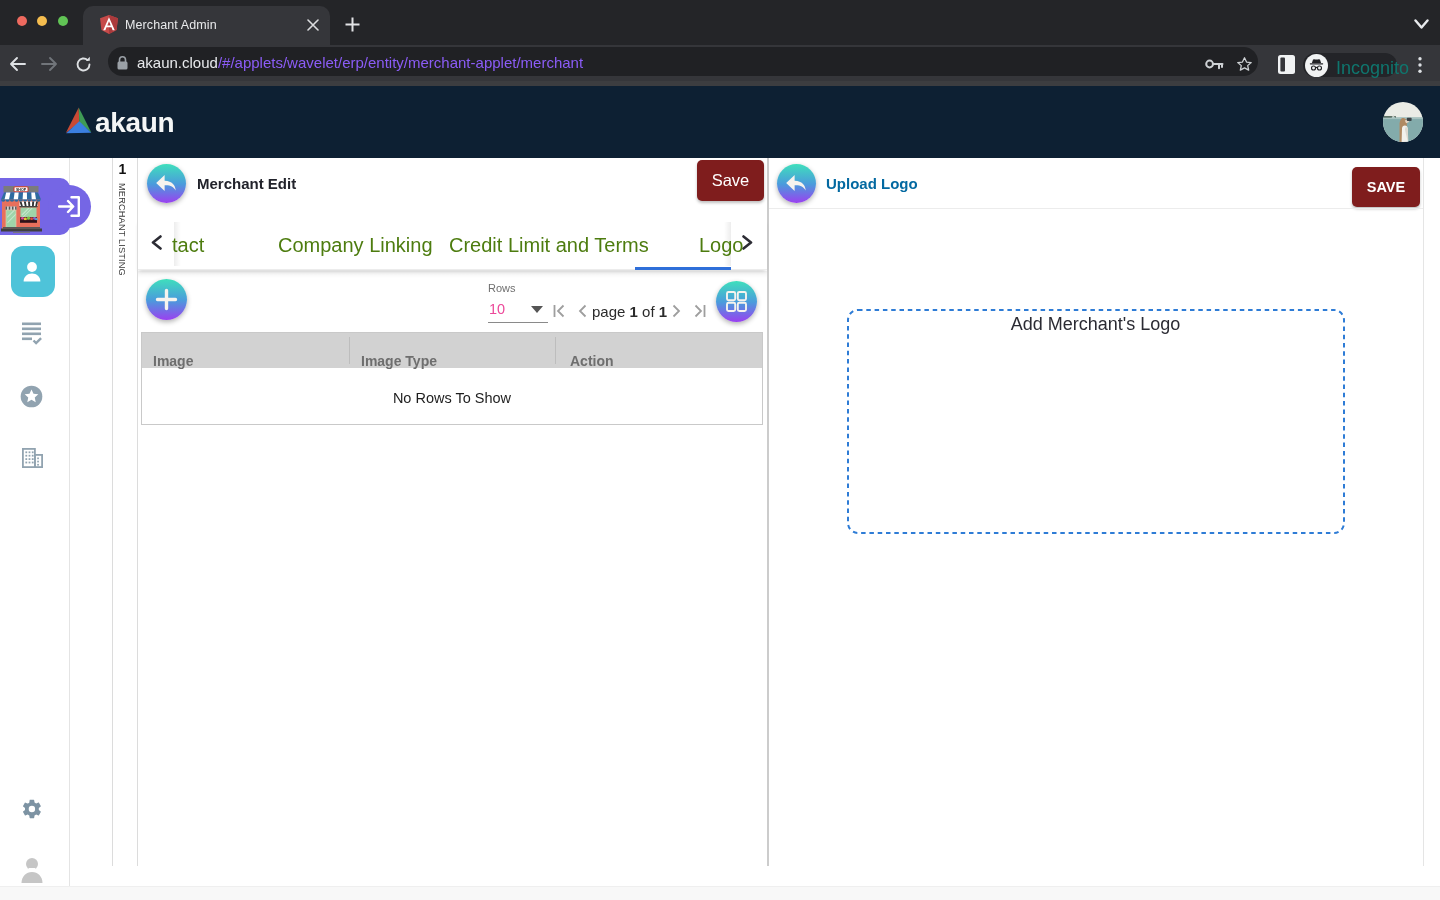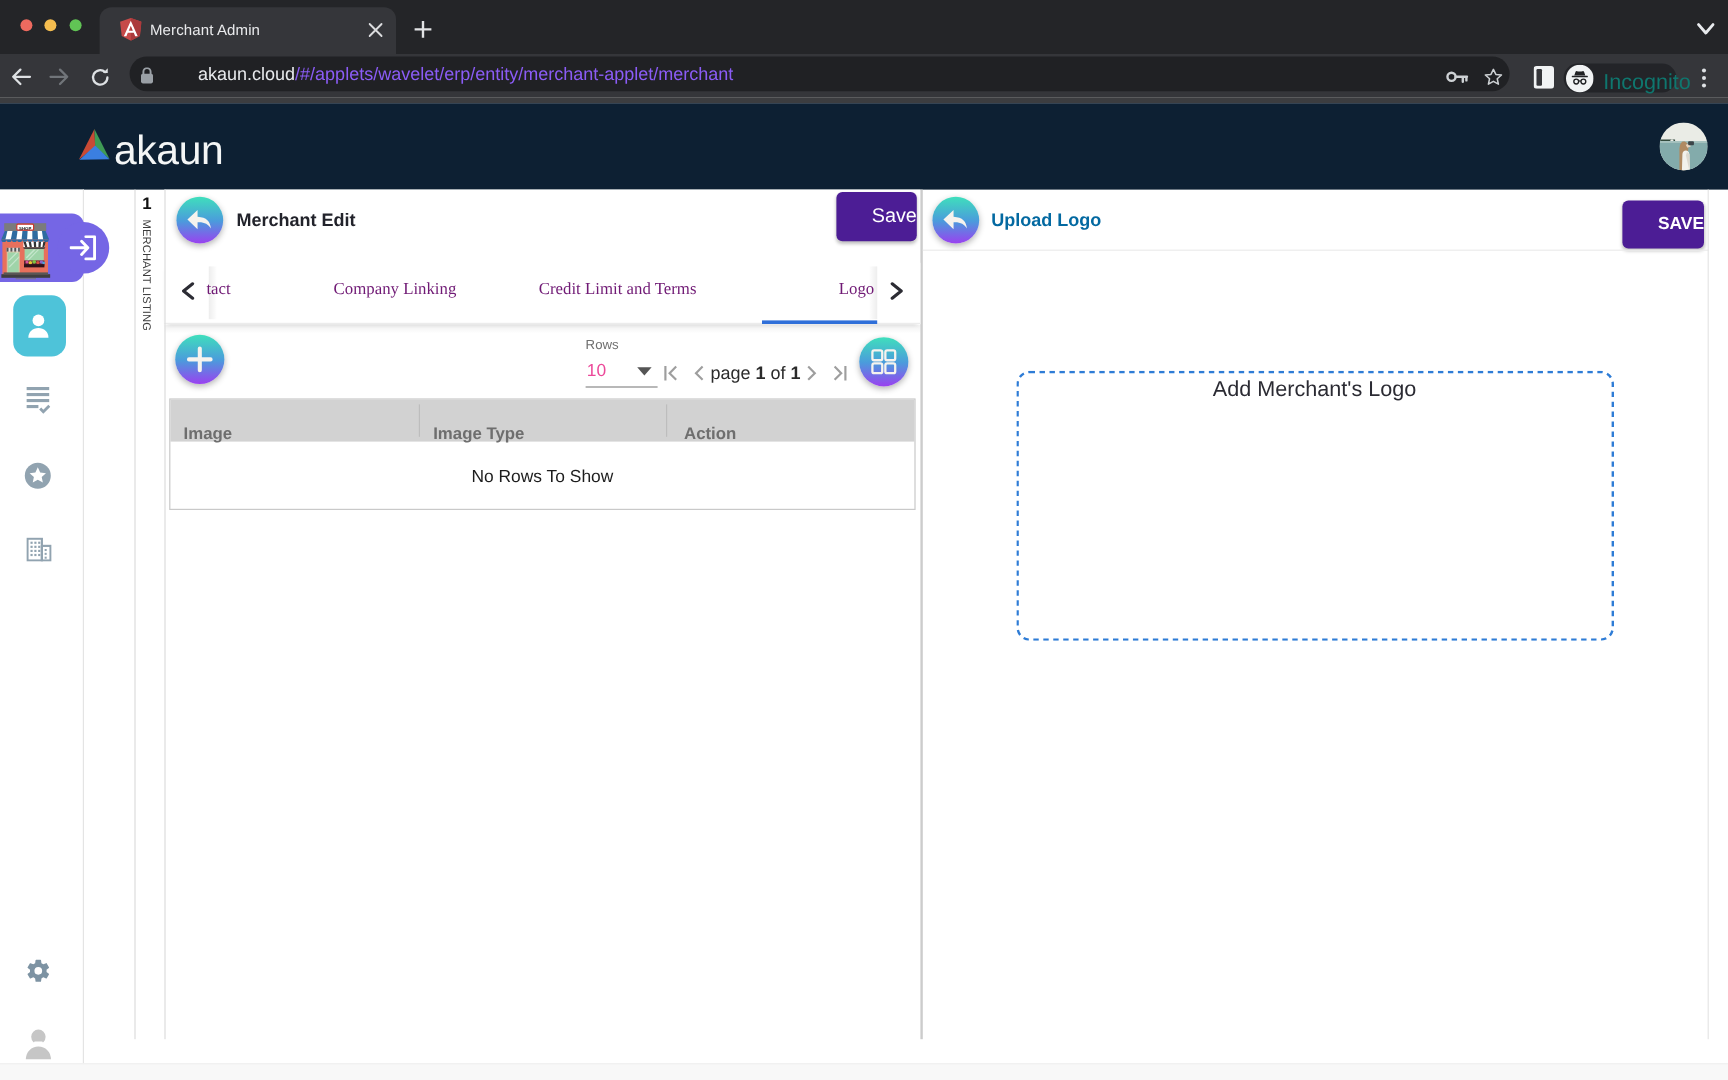--- a/index.html
+++ b/index.html
@@ -10,21 +10,21 @@
 
   
   #tabstrip { left:0; top:0; width:1440px; height:45px; background:#242528; }
   .tlight { top:15.5px; width:10px; height:10px; border-radius:50%; }
   #tab { left:83px; top:6px; width:247px; height:39px; background:#35363a;
          border-radius:10px 10px 0 0; }
   #tabtitle { left:125px; top:18px; color:#e9eaec; font-size:12.5px; letter-spacing:.1px; }
   #toolbar { left:0; top:45px; width:1440px; height:36px; background:#35363a; }
   #toolbar2 { left:0; top:81px; width:1440px; height:5px; background:#3c3d40; }
   #urlpill { left:108px; top:47px; width:1150px; height:29px; border-radius:14.5px; background:#202124; }
-  .urlwhite { color:#e8eaed;margin-left:28px; } .urlgray { color:#8b5cf6; }
+  .urlwhite { color:#e8eaed; } .urlgray { color:#8b5cf6; }
   #urltext { left:137px; top:54px; font-size:15px; }
 
   
   #appbar { left:0; top:86px; width:1440px; height:72px; background:#0d2033; }
 
   
   #sidebar { left:0; top:158px; width:70px; height:742px; background:#fff; border-right:1px solid #e4e4e4; }
   #purplebadge { left:0; top:178px; width:70px; height:57px; background:#7566e5; border-radius:0 10px 10px 0; }
   #purplebump { left:48px; top:185px; width:43px; height:43px; background:#7566e5; border-radius:50%; }
   #tealbtn { left:11px; top:246px; width:44px; height:51px; background:#4ec3d9; border-radius:12px; }
@@ -33,32 +33,32 @@
   .vline { top:158px; width:1px; height:708px; background:#dcdcdc; z-index:5; }
   #num1 { left:110px; top:161px; width:25px; text-align:center; font-weight:bold; font-size:14px; color:#111; }
   #vtext { left:117px; top:183px; writing-mode:vertical-rl; text-orientation:mixed;
            font-size:9.3px; letter-spacing:0.1px; color:#3c3c3c; }
 
   
   #lpanel { left:137px; top:158px; width:630px; height:708px; background:#fff; }
   #ldivider { left:767px; top:158px; width:1.5px; height:708px; background:#cccccc; }
   .gradbtn { background:linear-gradient(180deg,#3fdfbc 0%,#4b9bdc 52%,#9a41f0 100%);
              border-radius:50%; box-shadow:0 2px 5px rgba(0,0,0,.3); }
-  .bluebtn { background:#4c1d95; border-radius:5px; color:#fff; text-align:right;
+  .bluebtn { background:#7f1d1d; border-radius:5px; color:#fff; text-align:center;
              box-shadow:0 2px 3px rgba(0,0,0,.25); }
   #medit { left:197px; top:175px; font-size:15px; font-weight:bold; color:#22232b; }
 
   
   #tabsbar { left:137px; top:219px; width:630px; height:51px; background:#fff;
              border-bottom:1px solid #ececec; box-shadow:0 3px 4px -2px rgba(0,0,0,.2); }
   #tabfadeL { left:174px; top:222px; width:7px; height:44px;
              background:linear-gradient(to right, rgba(0,0,0,.07), rgba(0,0,0,0)); }
   #tabfadeR { left:724px; top:222px; width:7px; height:44px;
              background:linear-gradient(to left, rgba(0,0,0,.07), rgba(0,0,0,0)); }
-  .tabtxt { top:234px; color:#701a75; font-size:14px;font-family:Liberation Serif, serif; }
+  .tabtxt { top:234px; color:#4d7c0f; font-size:20px; }
   #tabind { left:635px; top:267px; width:96px; height:3px; background:#2f6fd9; }
 
   
   #rowslbl { left:488px; top:282px; font-size:11px; color:#6f6f6f; }
   #rowsval { left:489px; top:301px; font-size:14.5px; color:#ec4899; }
   #rowsline { left:488px; top:322px; width:60px; height:1px; background:#8a8a8a; }
   #rowscaret { left:531px; top:306px; width:0; height:0; border-left:6px solid transparent;
                border-right:6px solid transparent; border-top:7px solid #555; }
   #pagetxt { left:592px; top:303px; font-size:15px; color:#2b2b2b; }
 
@@ -155,21 +155,21 @@
     <circle cx="3" cy="9" r="1.7" fill="#dee1e4"></circle>
     <circle cx="3" cy="15.3" r="1.7" fill="#dee1e4"></circle>
   </svg>
 
   <div class="abs" id="appbar"></div>
   <svg class="abs" style="left:64px; top:106px;" width="30" height="29" viewBox="0 0 30 29">
     <polygon points="14.7,1.5 1.8,27 15.3,16.4" fill="#c94a35"></polygon>
     <polygon points="14.7,1.5 15.3,16.4 27.3,26.5" fill="#3f9b55"></polygon>
     <polygon points="15.3,15.2 2.2,27.2 27.2,26.7" fill="#3b7fe0"></polygon>
   </svg>
-  <div class="abs" style="left:95px; top:107px; color:#f4f6f6; font-size:34px; font-weight:normal; letter-spacing:-0.3px;">akaun</div>
+  <div class="abs" style="left:95px; top:107px; color:#f4f6f6; font-size:28px; font-weight:bold; letter-spacing:-0.3px;">akaun</div>
   <svg class="abs" style="left:1383px; top:102px;" width="40" height="40" viewBox="0 0 40 40">
     <defs>
         <clipPath id="avc">
           <circle cx="20" cy="20" r="20"></circle>
         </clipPath>
       </defs>
     <g clip-path="url(#avc)">
       <rect width="40" height="40" fill="#eaece6"></rect>
       <rect y="15.5" width="40" height="24.5" fill="#83abab"></rect>
       <rect y="15.5" width="40" height="1.6" fill="#a6c2bf"></rect>

